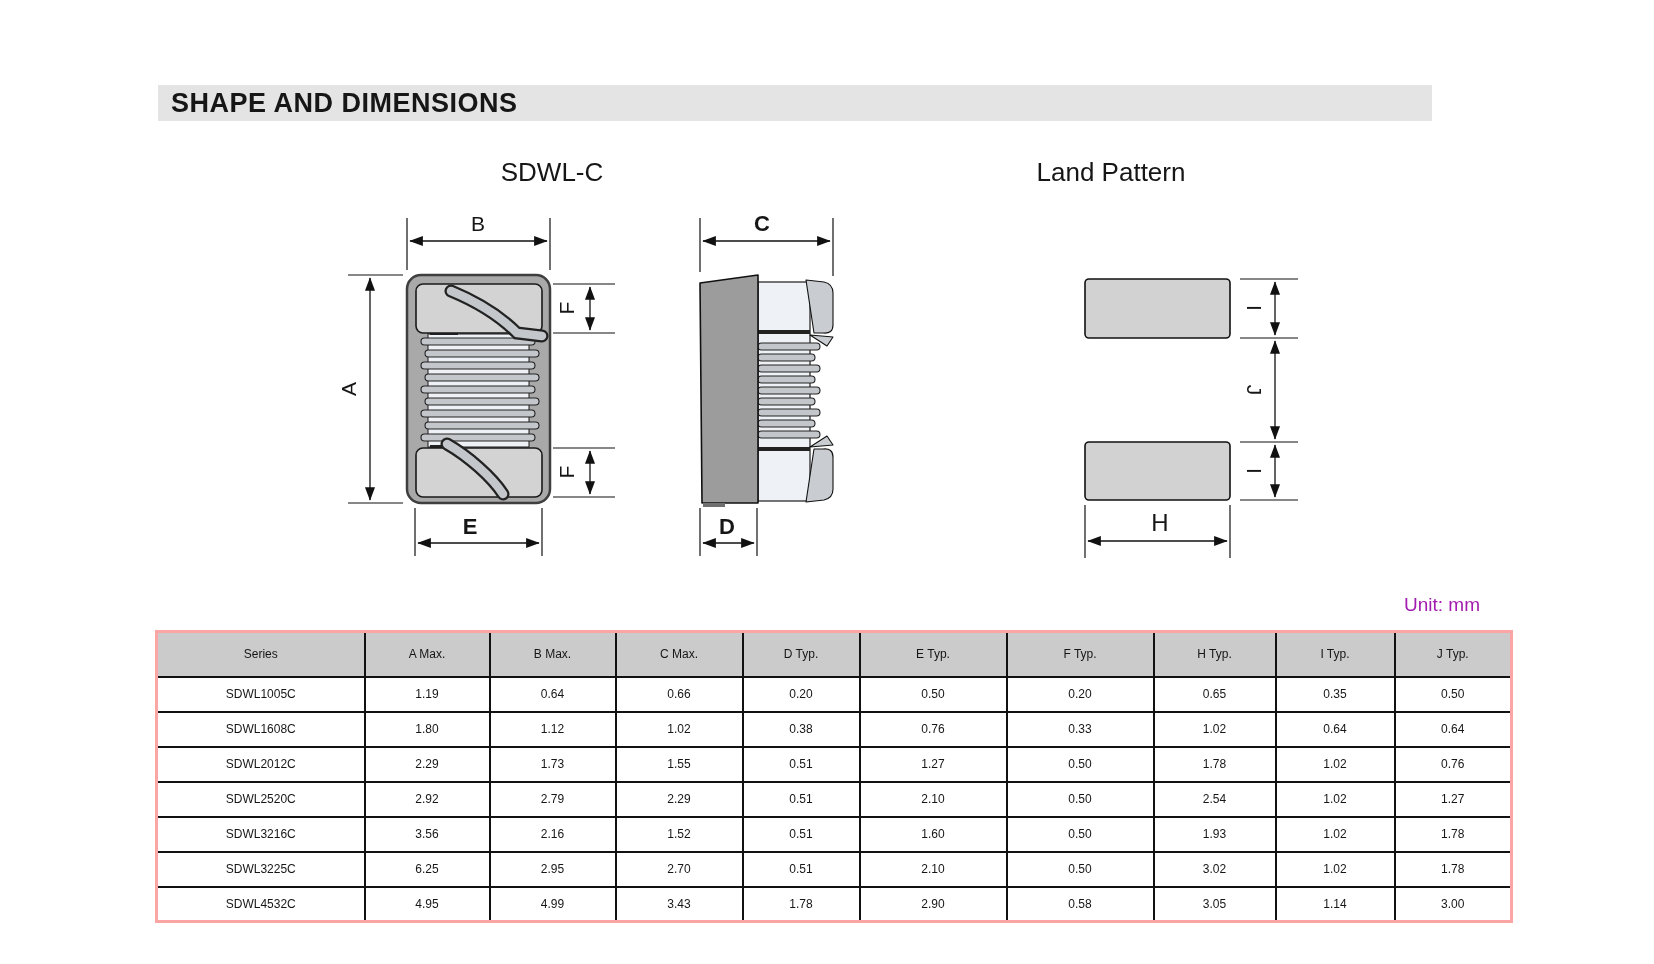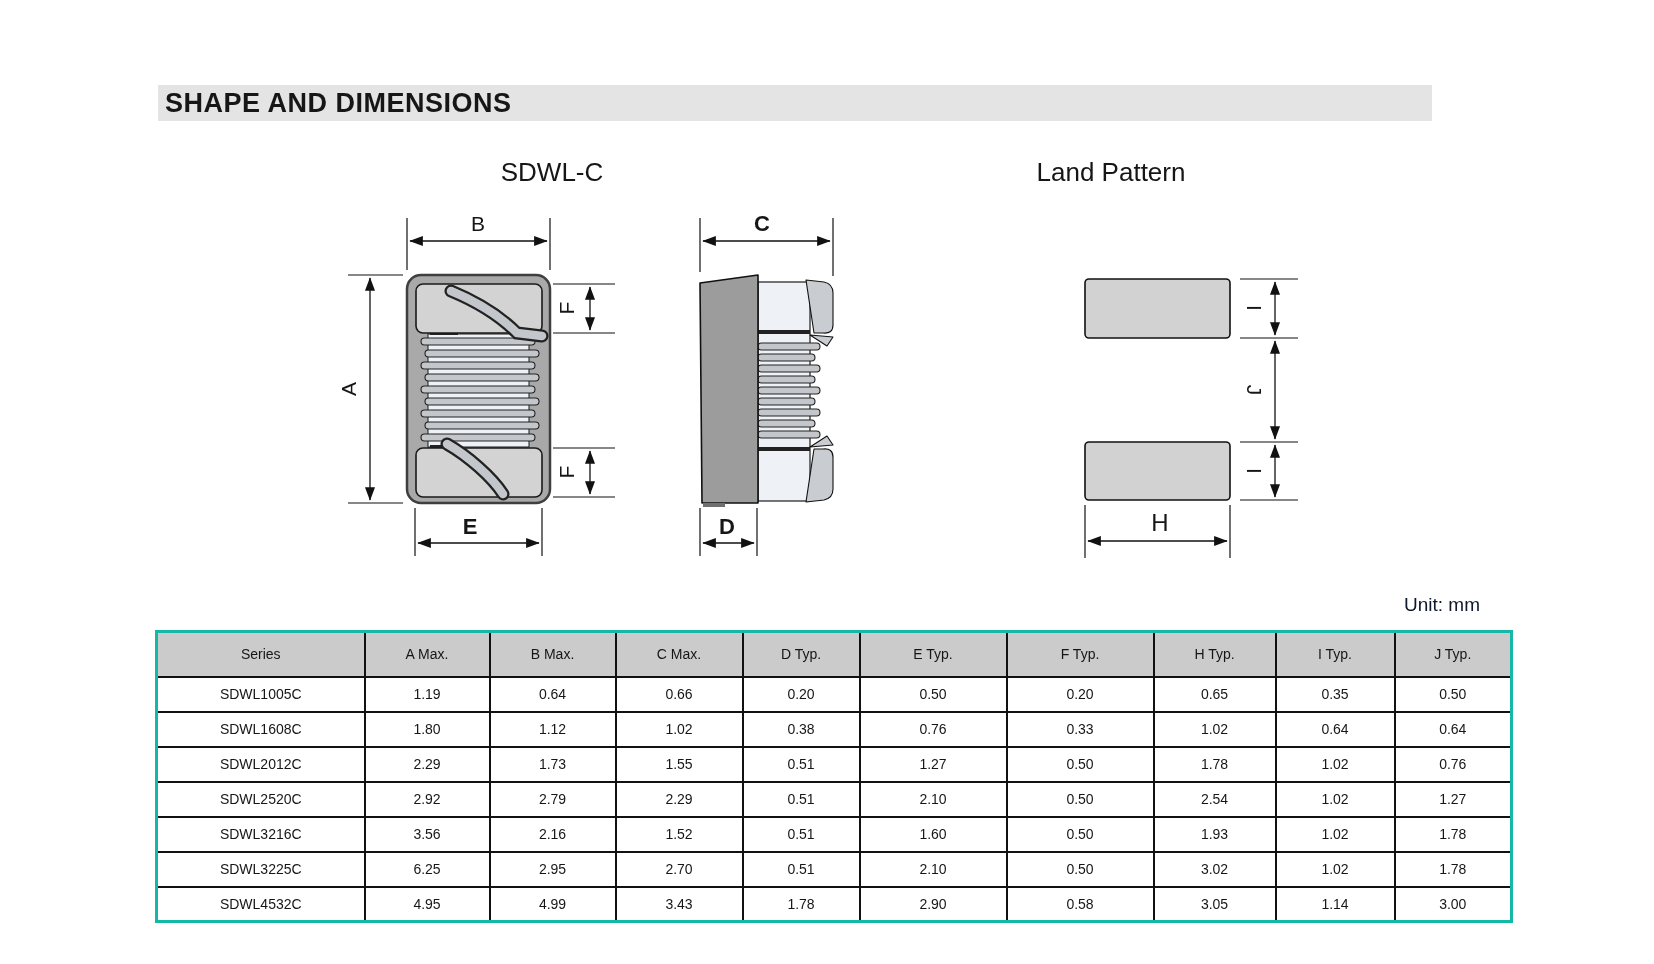--- a/index.html
+++ b/index.html
@@ -18,21 +18,21 @@
   html,body{margin:0;padding:0;background:#ffffff;}
   body{
     width:1654px;height:964px;position:relative;overflow:hidden;
     font-family:"Liberation Sans",sans-serif;color:#1a1a1a;
   }
   .title-bar{
     position:absolute;left:158px;top:85px;width:1274px;height:36px;
     background:var(--banner-bg);display:flex;align-items:center;
   }
   .title-bar .title-text{
-    font-size:27px;font-weight:bold;padding-left:7px;letter-spacing:.5px;color:#161616;
+    font-size:27px;font-weight:bold;padding-left:13px;letter-spacing:.5px;color:#161616;
   }
   .fig-title{
     position:absolute;top:157px;font-size:26px;color:#161616;
     transform:translateX(-50%);white-space:nowrap;text-align:center;
   }
   #fig-title-component{left:552px;}
   #fig-title-land{left:1111px;}
   svg.diagrams{position:absolute;left:0;top:0;}
 
   
@@ -48,27 +48,27 @@
   .lead-outline{fill:none;stroke:#222222;stroke-width:13;stroke-linecap:round;}
   .lead-core{fill:none;stroke:var(--wire-fill);stroke-width:8.5;stroke-linecap:round;}
   .flange{fill:var(--flange-fill);stroke:#111111;stroke-width:1.6;stroke-linejoin:round;}
   .core{fill:var(--coil-window-fill);stroke:#1a1a1a;stroke-width:1.2;}
   .fold{fill:var(--fold-fill);stroke:#111111;stroke-width:1.1;stroke-linejoin:round;}
   .shelf{fill:#222222;stroke:none;}
   .pad{fill:var(--pad-fill);stroke:#111111;stroke-width:1.6;}
 
   .unit-note{
     position:absolute;top:594px;left:1180px;width:300px;text-align:right;
-    font-size:19px;color:#0f172a;
+    font-size:19px;color:#a21caf;
   }
   table.dims{
     position:absolute;left:155px;top:630px;width:1355px;
     border-collapse:collapse;table-layout:fixed;
-    font-size:14px;color:#161616;background:#ffffff;
-    border:3px solid #14b8a6;
+    font-size:12px;color:#161616;background:#ffffff;
+    border:3px solid #fca5a5;
   }
   table.dims th,table.dims td{
     border:2px solid #111111;text-align:center;vertical-align:middle;
     box-sizing:border-box;padding:0;
   }
   table.dims thead th{
     background:var(--table-header-bg);font-weight:normal;height:45px;
   }
   table.dims tbody td{height:35px;}
 </style>

